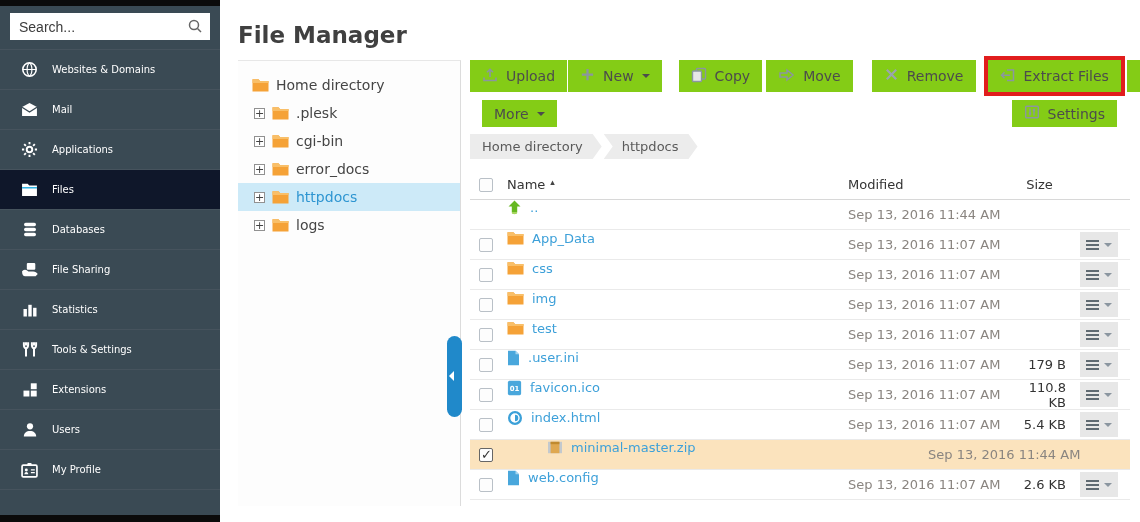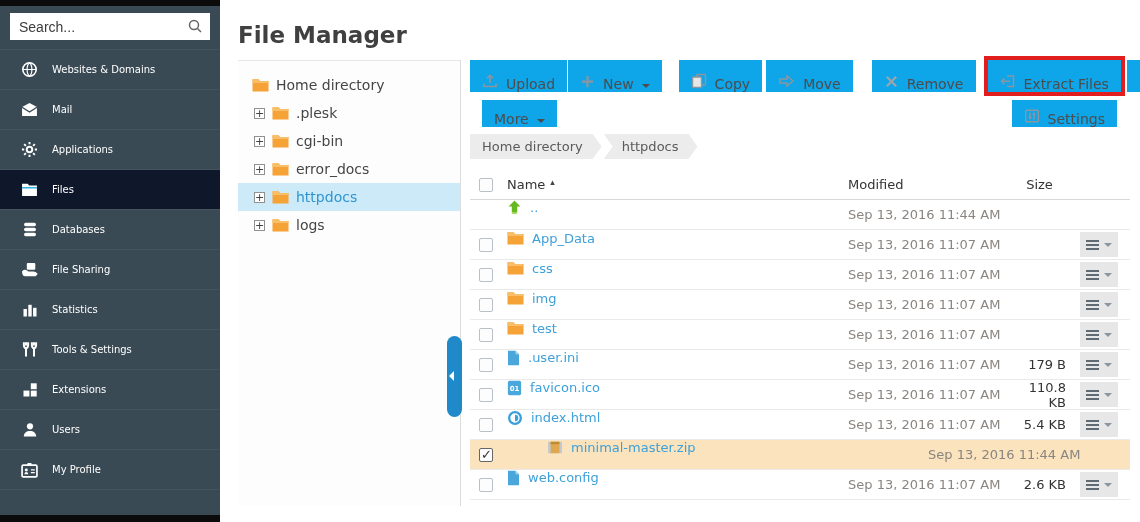--- a/index.html
+++ b/index.html
@@ -47,22 +47,22 @@
     background:#2089ca; border-radius:8px; cursor:pointer;
   }
   .collapse-handle::before {
     content:""; position:absolute; left:2px; top:35px; width:0; height:0;
     border:5px solid transparent; border-right-color:#fff; border-left-width:0;
   }
   
   .toolbar-row1 { position:absolute; left:250px; top:60px; height:32px; display:flex; align-items:center; }
   .toolbar-row2 { position:absolute; left:262px; top:100px; height:15px; display:flex; }
   .btn {
-    height:32px; background:#0ea5e9; border:none; color:#4c4c4c; font-family:inherit;
-    font-size:14px; display:inline-flex; align-items:flex-end; gap:8px; padding:0 12px; cursor:pointer; white-space:nowrap;
+    height:32px; background:#84cc16; border:none; color:#4c4c4c; font-family:inherit;
+    font-size:14px; display:inline-flex; align-items:center; gap:8px; padding:0 12px; cursor:pointer; white-space:nowrap;
   }
   .btn-sm { height:27px; }
   .caret-dark { width:0; height:0; border:4px solid transparent; border-top-color:#4c4c4c; margin-top:4px; }
   .gap1 { width:1px; } .gap4 { width:4px; } .gap17 { width:17px; } .gap19 { width:19px; } .gap8 { width:8px; } .gap2 { width:2px; }
   .red-annotation { border:4px solid #e11d1d; display:inline-flex; }
   .settings-btn { position:absolute; right:23px; top:100px; }
   
   .breadcrumb { position:absolute; left:250px; top:134px; height:25px; display:flex; }
   .crumb {
     background:#ececec; color:#5a5a5a; font-size:13px; height:25px; display:inline-flex; align-items:center;

